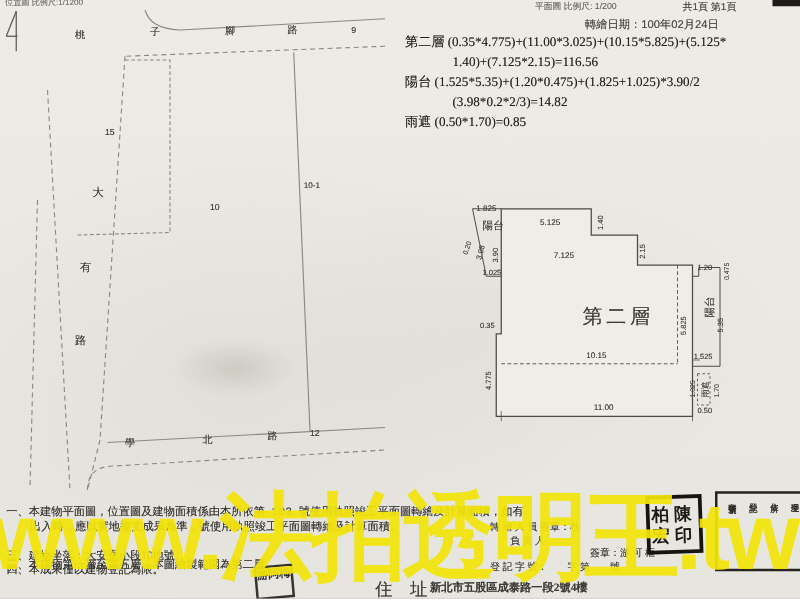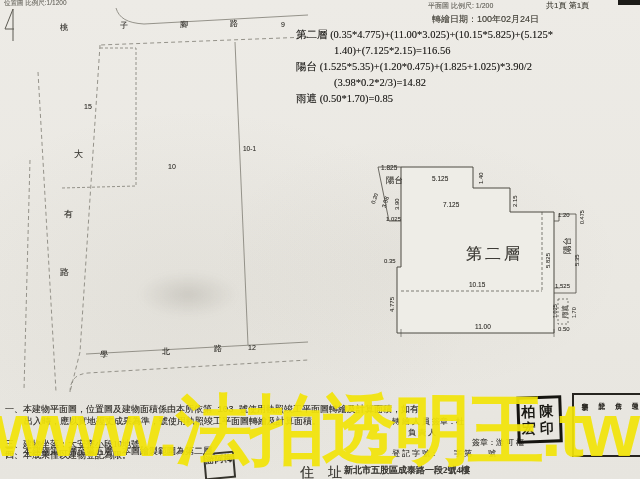--- a/index.html
+++ b/index.html
@@ -6,21 +6,21 @@
   .page{position:relative;width:640px;height:479px;overflow:hidden;
     background:#ebe9e3;
     background-image:
       radial-gradient(ellipse at 30% 62%, rgba(120,115,100,.07), transparent 45%),
       radial-gradient(ellipse at 65% 55%, rgba(120,115,100,.05), transparent 35%),
       linear-gradient(180deg, #edebe6 0%, #eae8e2 60%, #e7e5df 100%);
     font-family:"Liberation Sans",sans-serif;}
   .lbl{position:absolute;font-size:7px;color:#3e3c37;line-height:1;
     transform-origin:left top;white-space:pre;text-shadow:0 0 .4px rgba(62,60,55,.55);}
   .calc{font-family:"Liberation Serif",serif;font-size:10.5px;color:#23221f;
-    text-shadow:0 0 .4px rgba(35,34,31,.5);}
+    text-shadow:0 0 .4px rgba(35,34,31,.5);margin-left:28px;}
   .hdr{color:#4a483f;text-align:center;}
   .note{font-family:"Liberation Serif",serif;font-size:9px;color:#34322d;
     text-shadow:0 0 .5px rgba(52,50,45,.55);}
   .sig{font-family:"Liberation Serif",serif;font-size:8px;color:#3a3833;}
   svg{position:absolute;left:0;top:0;}
   .watermark{position:absolute;left:-8px;top:392px;z-index:50;
     font-size:76px;font-weight:900;letter-spacing:-3px;white-space:nowrap;
     color:#f2e40a;opacity:.93;line-height:1.0;}
   .stamp{position:absolute;box-sizing:border-box;color:#2a2822;z-index:8;}
   .stamp-mei{left:204px;top:452px;width:31px;height:27px;border:2px solid #35332c;
@@ -86,21 +86,21 @@
       <path d="M401,329 L401,337 M554,329 L554,337 M554,288 L560,288" stroke-width="0.6"></path>
     </g>
   </svg>
 
   <div class="smudge"></div>
   <div class="corner-mark"></div>
 
   <span class="lbl hdr" style="left:4px;top:0;font-size:6.5px;opacity:.75">位置圖 比例尺:1/1200</span>
   <span class="lbl hdr" style="left:428px;top:2px;font-size:7px;opacity:.8">平面圖 比例尺: 1/200</span>
   <span class="lbl hdr" style="left:546px;top:2px;font-size:8px">共1頁 第1頁</span>
-  <span class="lbl hdr" style="left:432px;top:15px;font-size:9px">轉繪日期：100年02月24日</span>
+  <span class="lbl hdr" style="left:468px;top:15px;font-size:9px">轉繪日期：100年02月24日</span>
 
   <div id="calc-block">
       <span class="lbl calc" style="left: 296px; top: 30px;">第二層 (0.35*4.775)+(11.00*3.025)+(10.15*5.825)+(5.125*</span>
       <span class="lbl calc" style="left: 334px; top: 46px;">1.40)+(7.125*2.15)=116.56</span>
       <span class="lbl calc" style="left: 296px; top: 62px;">陽台 (1.525*5.35)+(1.20*0.475)+(1.825+1.025)*3.90/2</span>
       <span class="lbl calc" style="left: 334px; top: 78px;">(3.98*0.2*2/3)=14.82</span>
       <span class="lbl calc" style="left: 296px; top: 94px;">雨遮 (0.50*1.70)=0.85</span>
     </div>
   <div id="site-labels">
       <span class="lbl " style="left: 60px; top: 24px; font-size: 8px;">桃</span>

